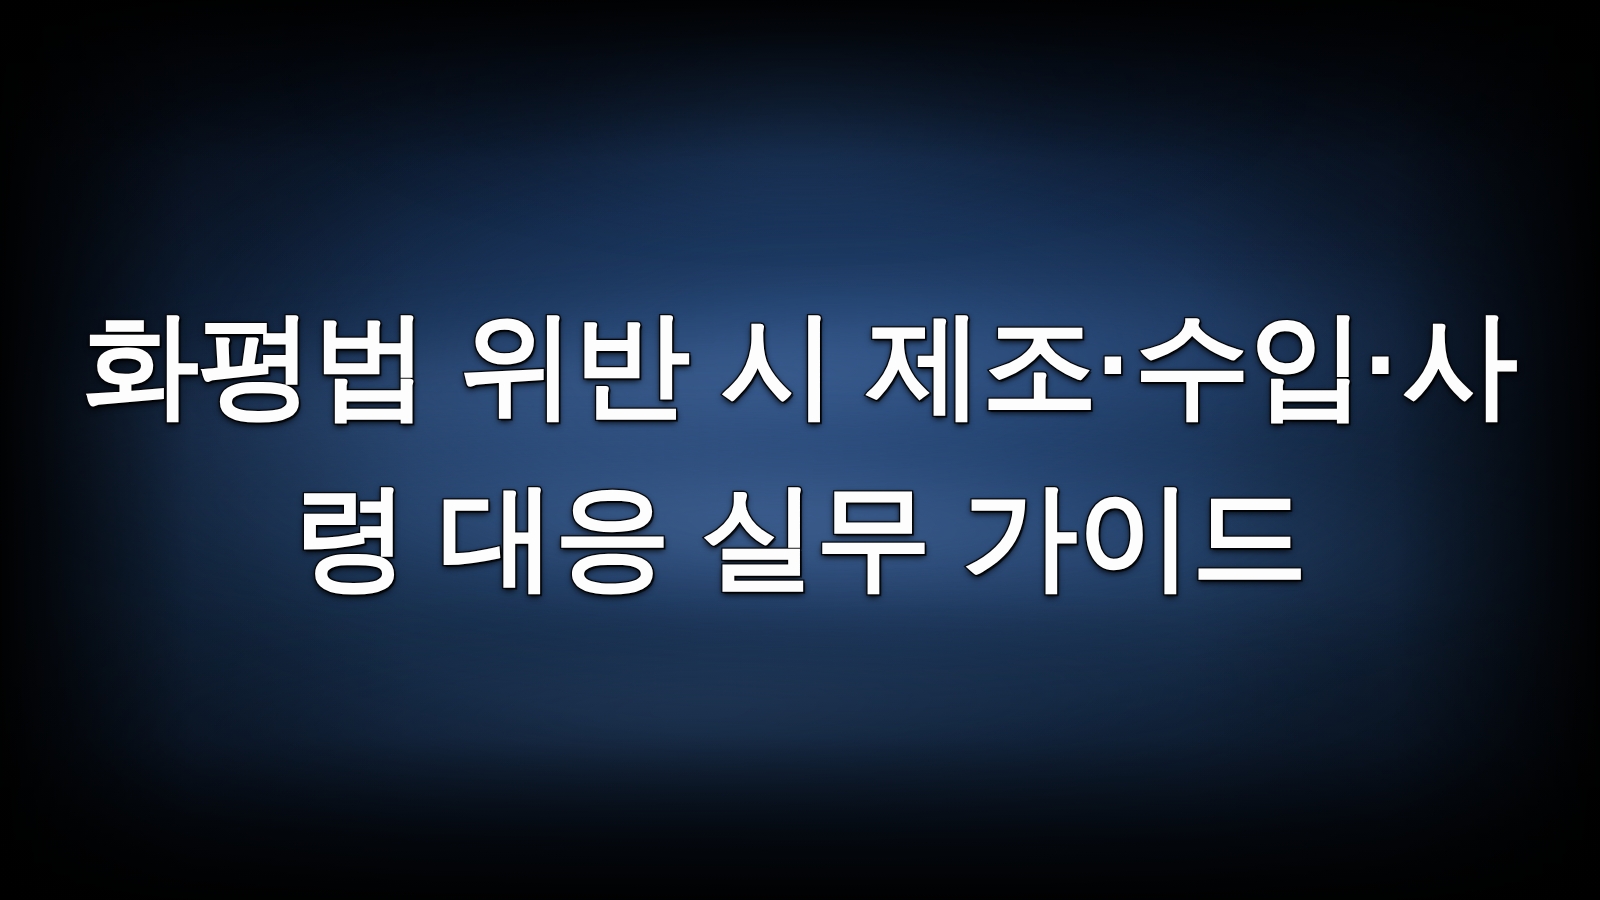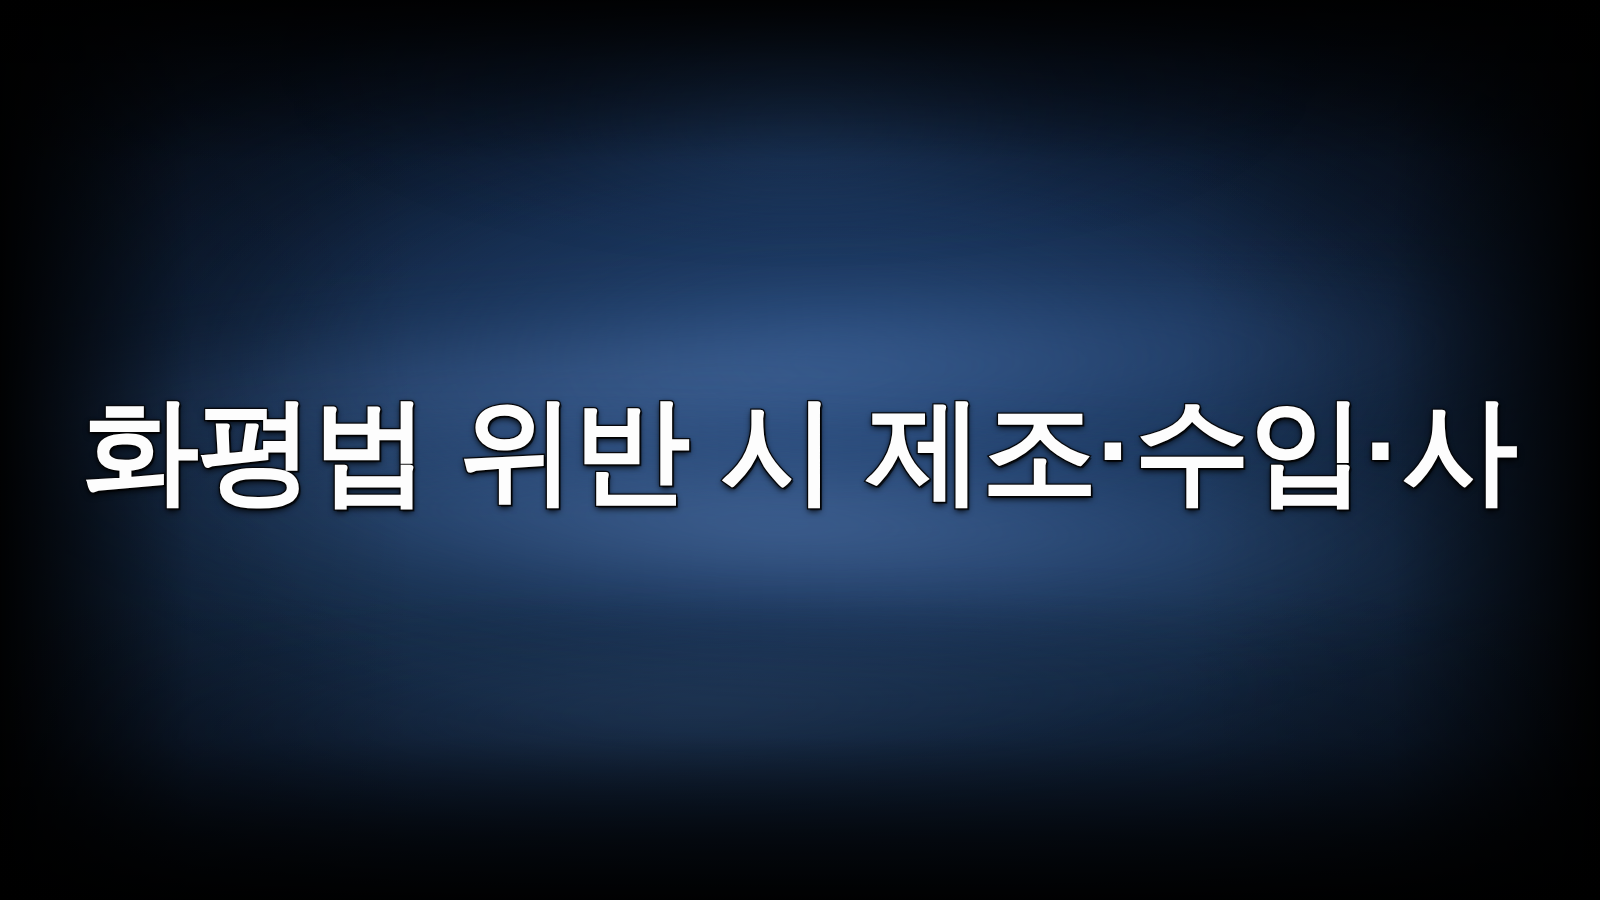--- a/index.html
+++ b/index.html
@@ -205,15 +205,16 @@
   <div id="bg-arc-top"></div>
   <div id="bg-streak-1"></div>
   <div id="bg-streak-2"></div>
   <div id="bg-streak-3"></div>
   <div class="bg-layer" id="bg-vignette"></div>
   <div class="bg-layer" id="bg-sides"></div>
   <div class="bg-layer" id="bg-topbottom"></div>
 
   <div id="title-block">
     <span class="title-line">화평법 위반 시 제조·수입·사</span>
+    <span class="title-line">령 대응 실무 가이드</span>
   </div>
 
 </div>
 
 </body></html>

